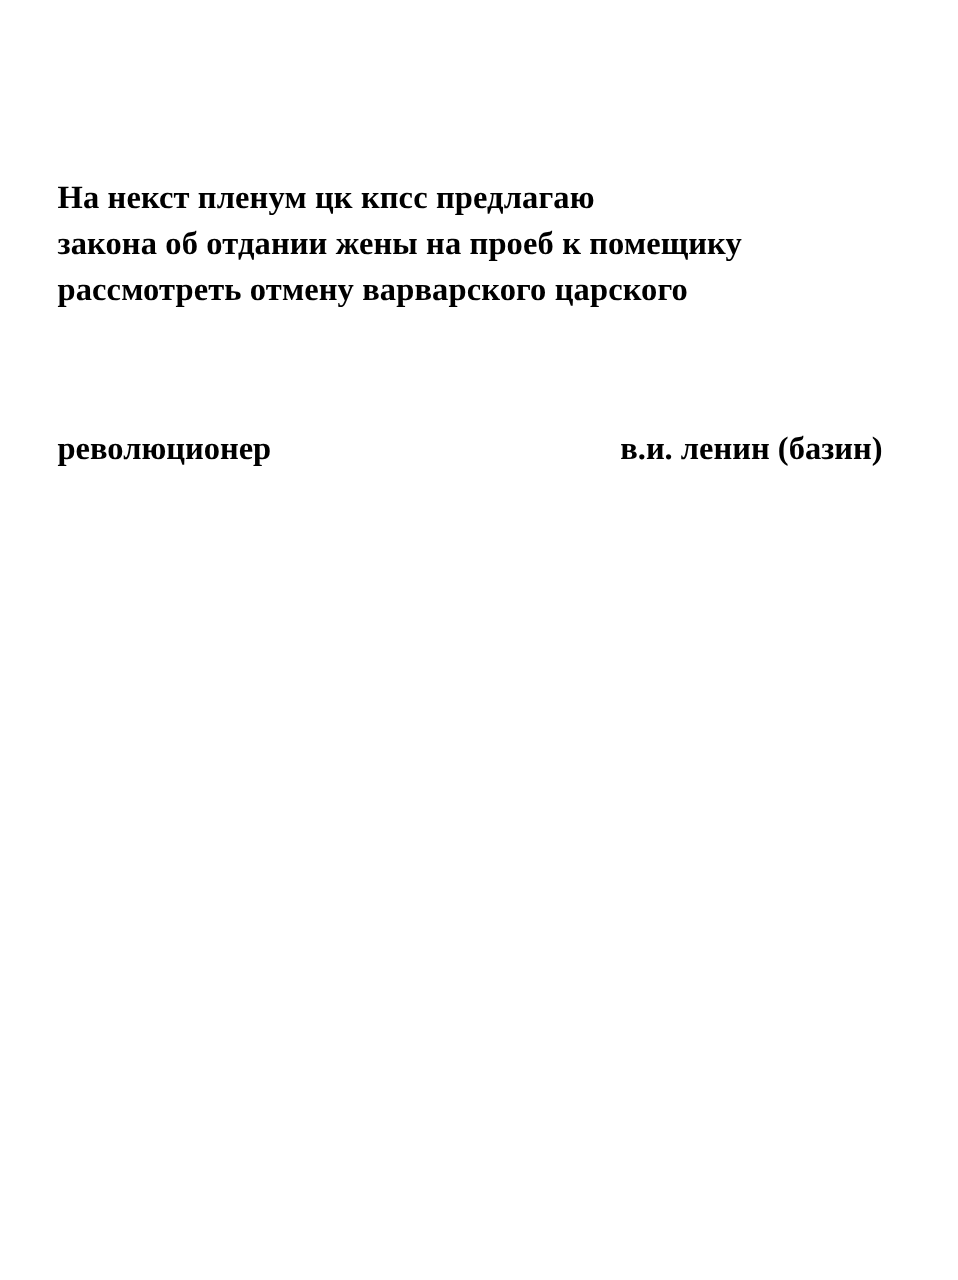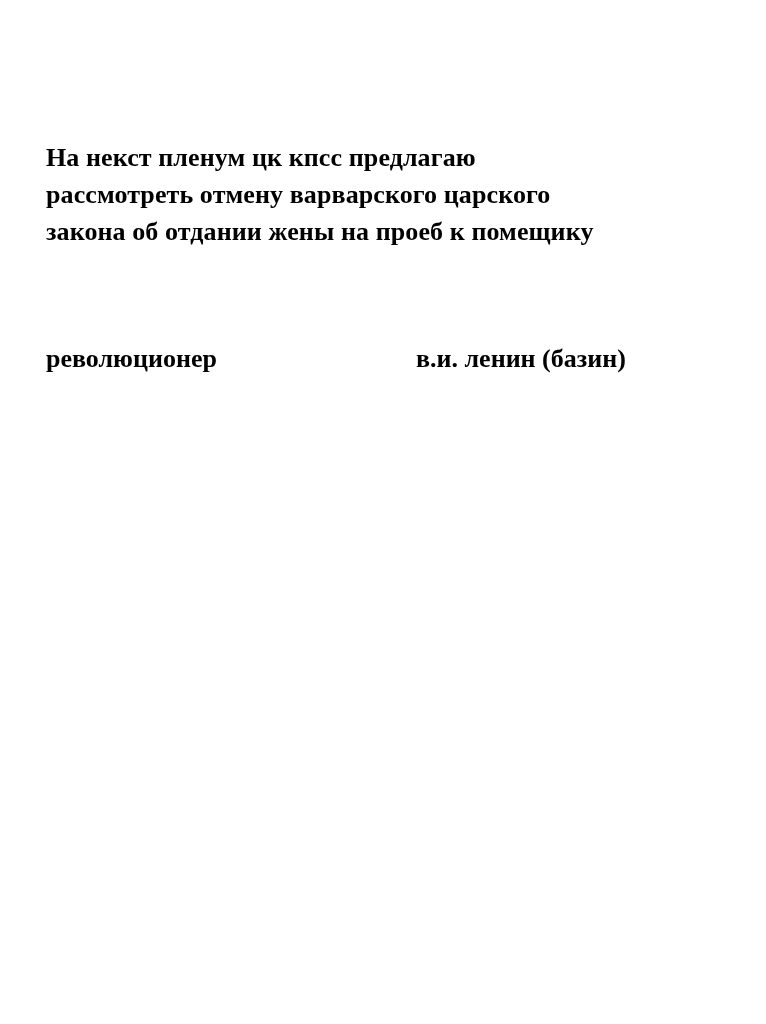--- a/index.html
+++ b/index.html
@@ -41,42 +41,43 @@
     white-space: pre;
   }
   .signature-row {
     margin-top: 42px;
     font-size: 26px;
     font-weight: bold;
     line-height: 1.42;
     display: flex;
     flex-direction: row;
     align-items: baseline;
+    justify-content: space-between;
   }
   .sig-role {
     display: block;
     width: 370px;
     white-space: pre;
   }
   .sig-name {
     display: block;
     white-space: pre;
     margin-top: 48px;
   }
 </style>
 </head>
 <body>
 
 <div class="page">
   <div class="doc-body">
 
     <p class="para">
       <span class="para-line">На некст пленум цк кпсс предлагаю</span>
+      <span class="para-line">закона об отдании жены на проеб к помещику</span>
       <span class="para-line">рассмотреть отмену варварского царского</span>
-      <span class="para-line">закона об отдании жены на проеб к помещику</span>
     </p>
 
     <div class="signature-row">
       <span class="sig-role">революционер</span>
       <span class="sig-name">в.и. ленин (базин)</span>
     </div>
 
   </div>
 </div>
 

